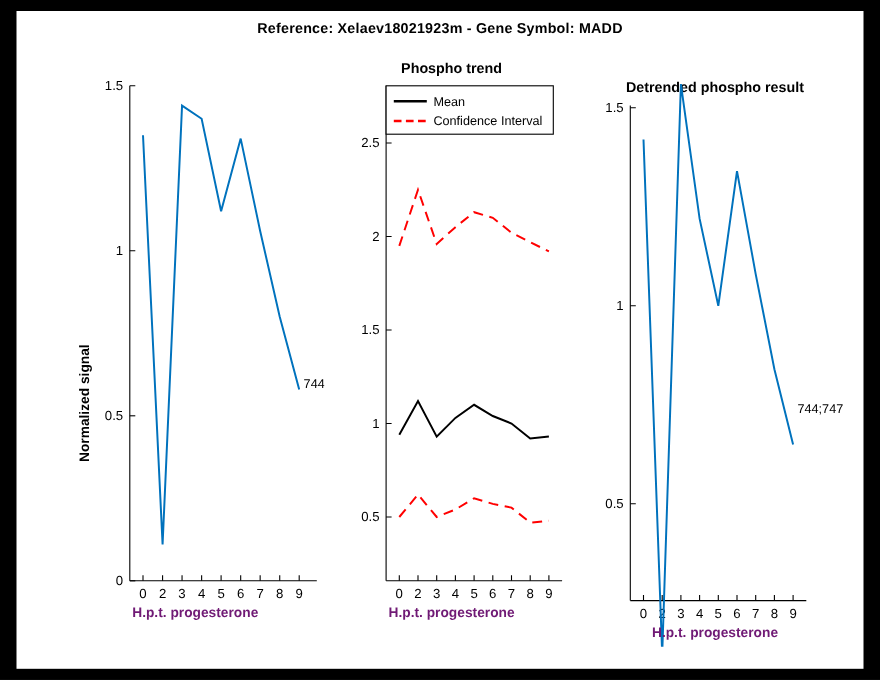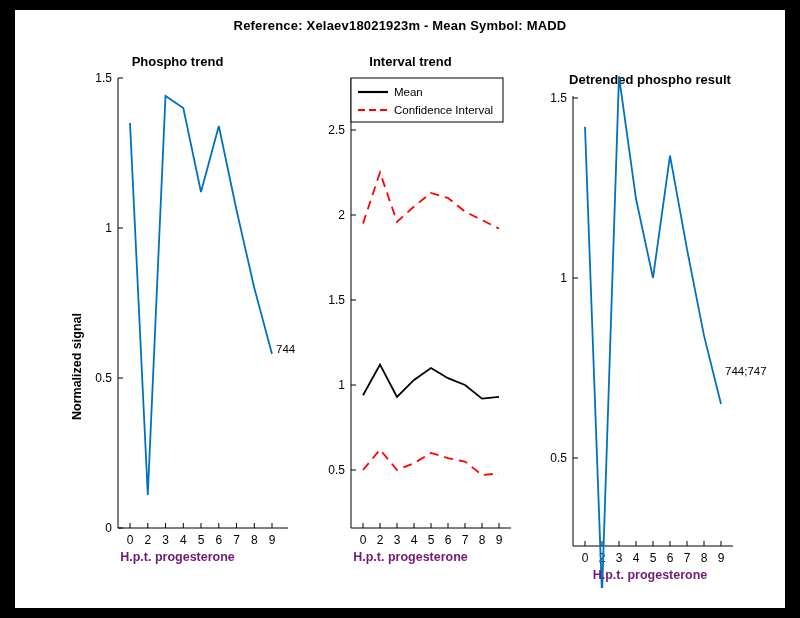--- a/index.html
+++ b/index.html
@@ -75,24 +75,23 @@
   }
   .tick-txt { font-size: 12px; }
   .annot-txt { font-size: 11.5px; }
   .legend-txt { font-size: 11.5px; }
 </style>
 </head>
 <body>
 
 <div id="figure">
 
-  <div id="fig-title">Reference:  Xelaev18021923m - Mean Symbol:  MADD</div>
+  <div id="fig-title">Reference:  Xelaev18021923m - Gene Symbol:  MADD</div>
 
   <div class="panel" style="left:45px; width:235px;">
-    <div class="panel-title">Phospho trend</div>
 
     <svg class="plot-svg" width="235" height="520">
 
       <line x1="58" y1="28" x2="58" y2="478" stroke="#000" stroke-width="1"></line>
       <line x1="58" y1="478" x2="228" y2="478" stroke="#000" stroke-width="1"></line>
 
       <g stroke="#000" stroke-width="1">
         <line x1="58" y1="478" x2="63" y2="478"></line>
         <line x1="58" y1="328" x2="63" y2="328"></line>
         <line x1="58" y1="178" x2="63" y2="178"></line>
@@ -127,21 +126,21 @@
       <polyline id="p1-line" fill="none" stroke="#0072BD" stroke-width="1.8" points="70.0,73.0 87.8,445.0 105.5,46.0 123.3,58.0 141.0,142.0 158.8,76.0 176.5,160.0 194.3,238.0 212.0,304.0"></polyline>
 
       <text class="annot-txt" x="216" y="303" text-anchor="start">744;747</text>
     </svg>
 
     <div class="axis-label-x" style="bottom:6px;">H.p.t. progesterone</div>
     <div class="axis-label-y" style="left:10px; top:370px;">Normalized signal</div>
   </div>
 
   <div class="panel" style="left:288px; width:215px;">
-    <div class="panel-title">Interval trend</div>
+    <div class="panel-title">Phospho trend</div>
 
     <svg class="plot-svg" width="215" height="520">
 
       <line x1="48" y1="28" x2="48" y2="478" stroke="#000" stroke-width="1"></line>
       <line x1="48" y1="478" x2="208" y2="478" stroke="#000" stroke-width="1"></line>
 
       <g stroke="#000" stroke-width="1">
         <line x1="48" y1="420" x2="53" y2="420"></line>
         <line x1="48" y1="335" x2="53" y2="335"></line>
         <line x1="48" y1="250" x2="53" y2="250"></line>

